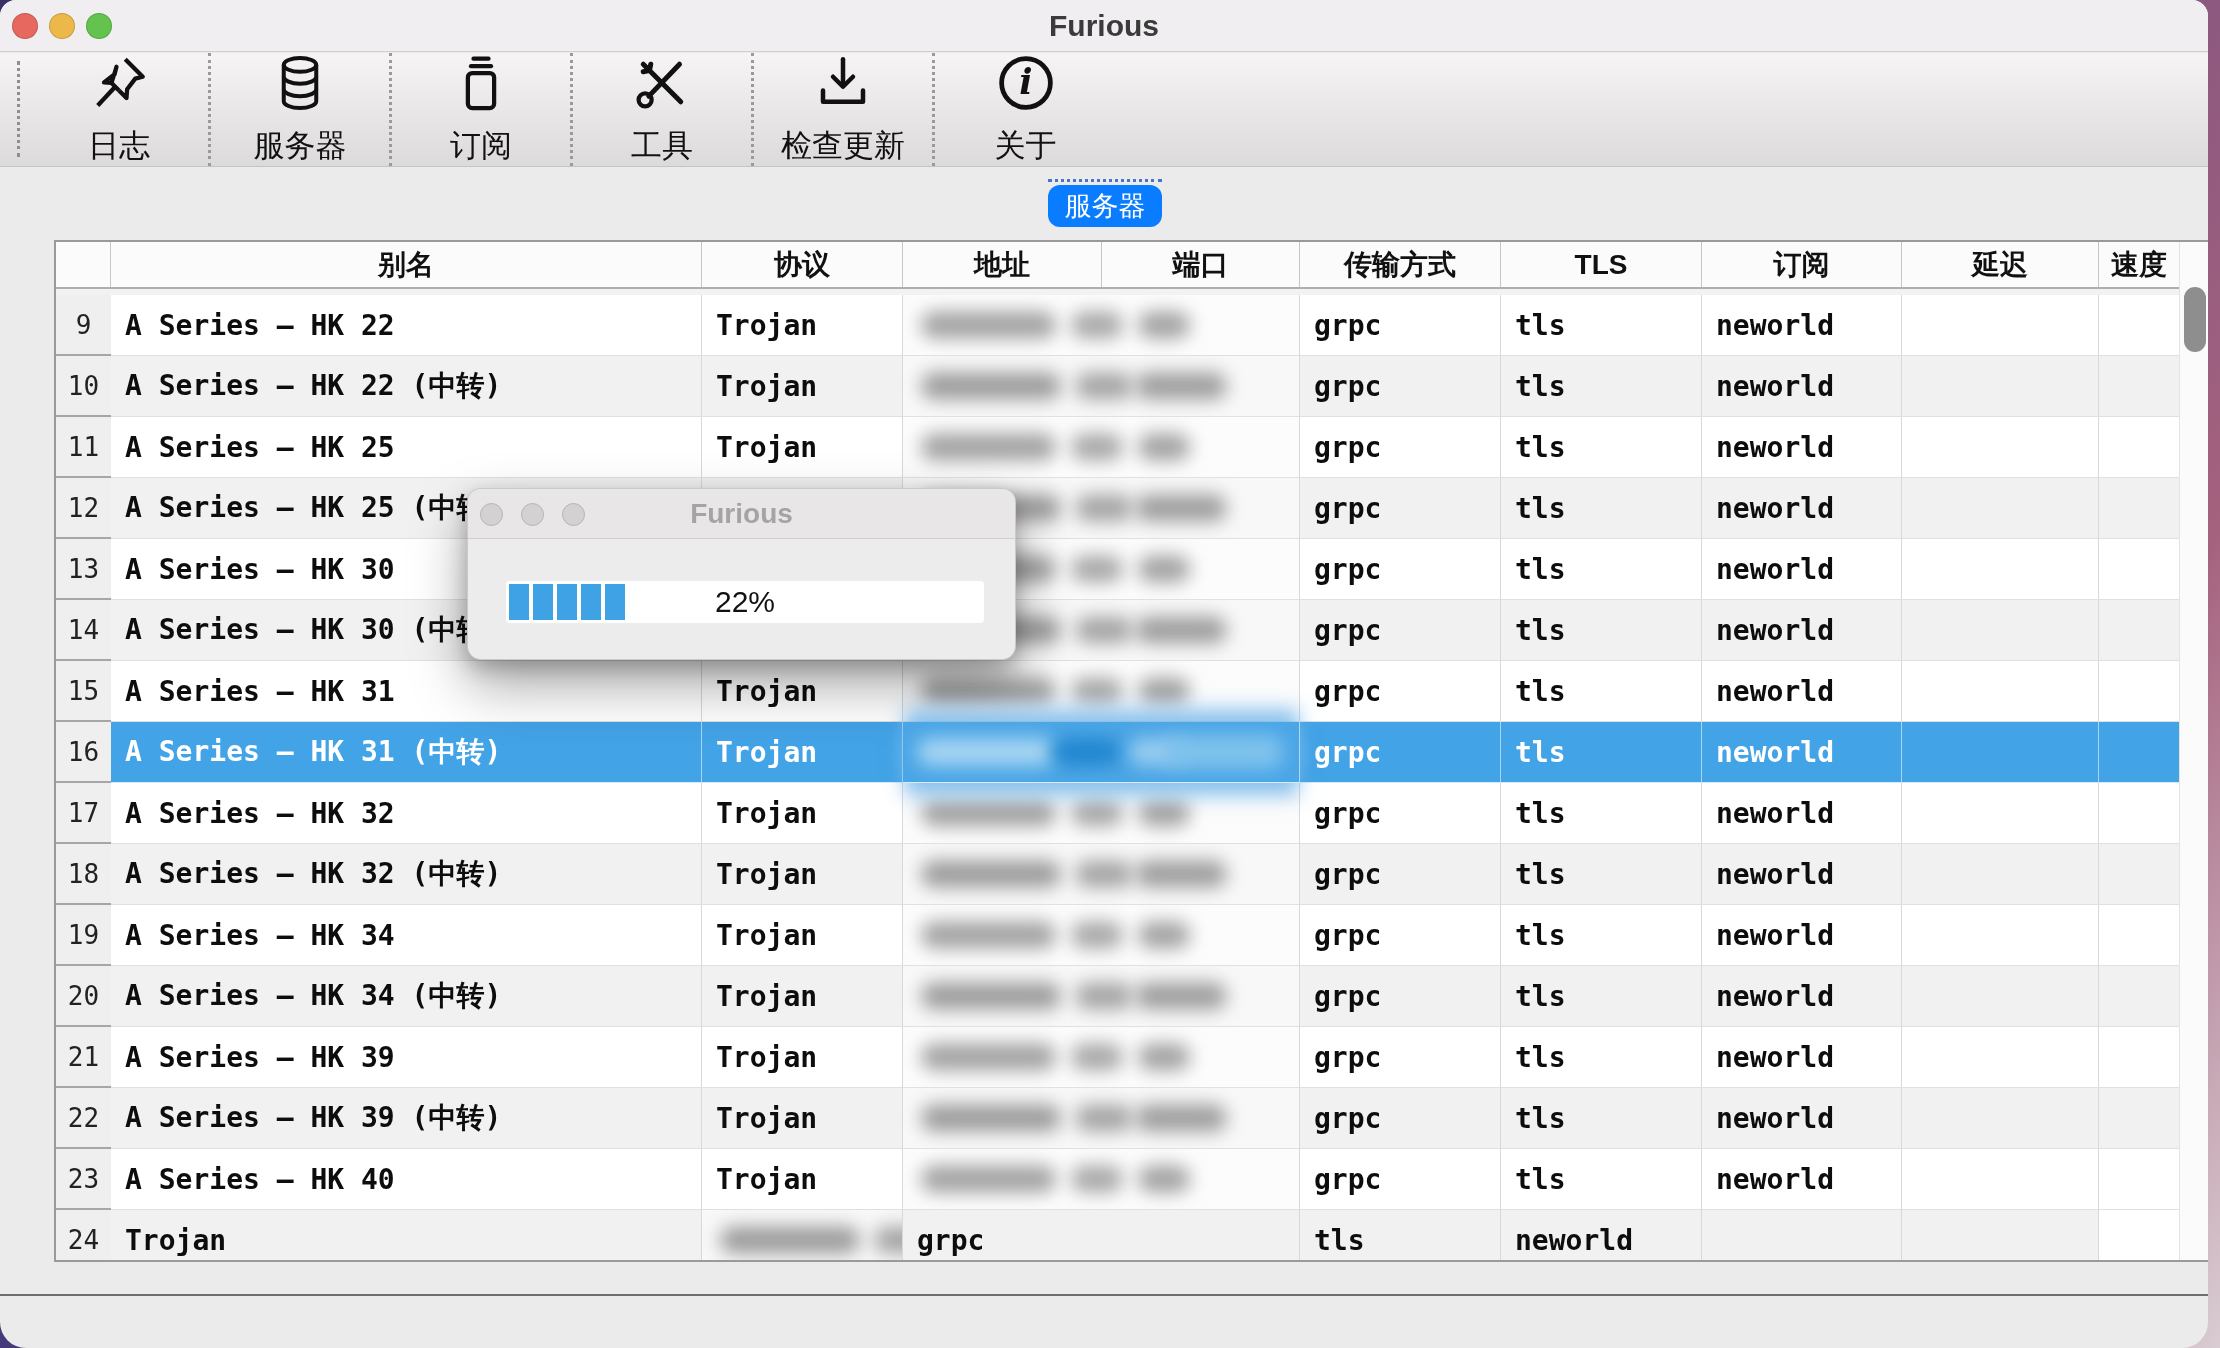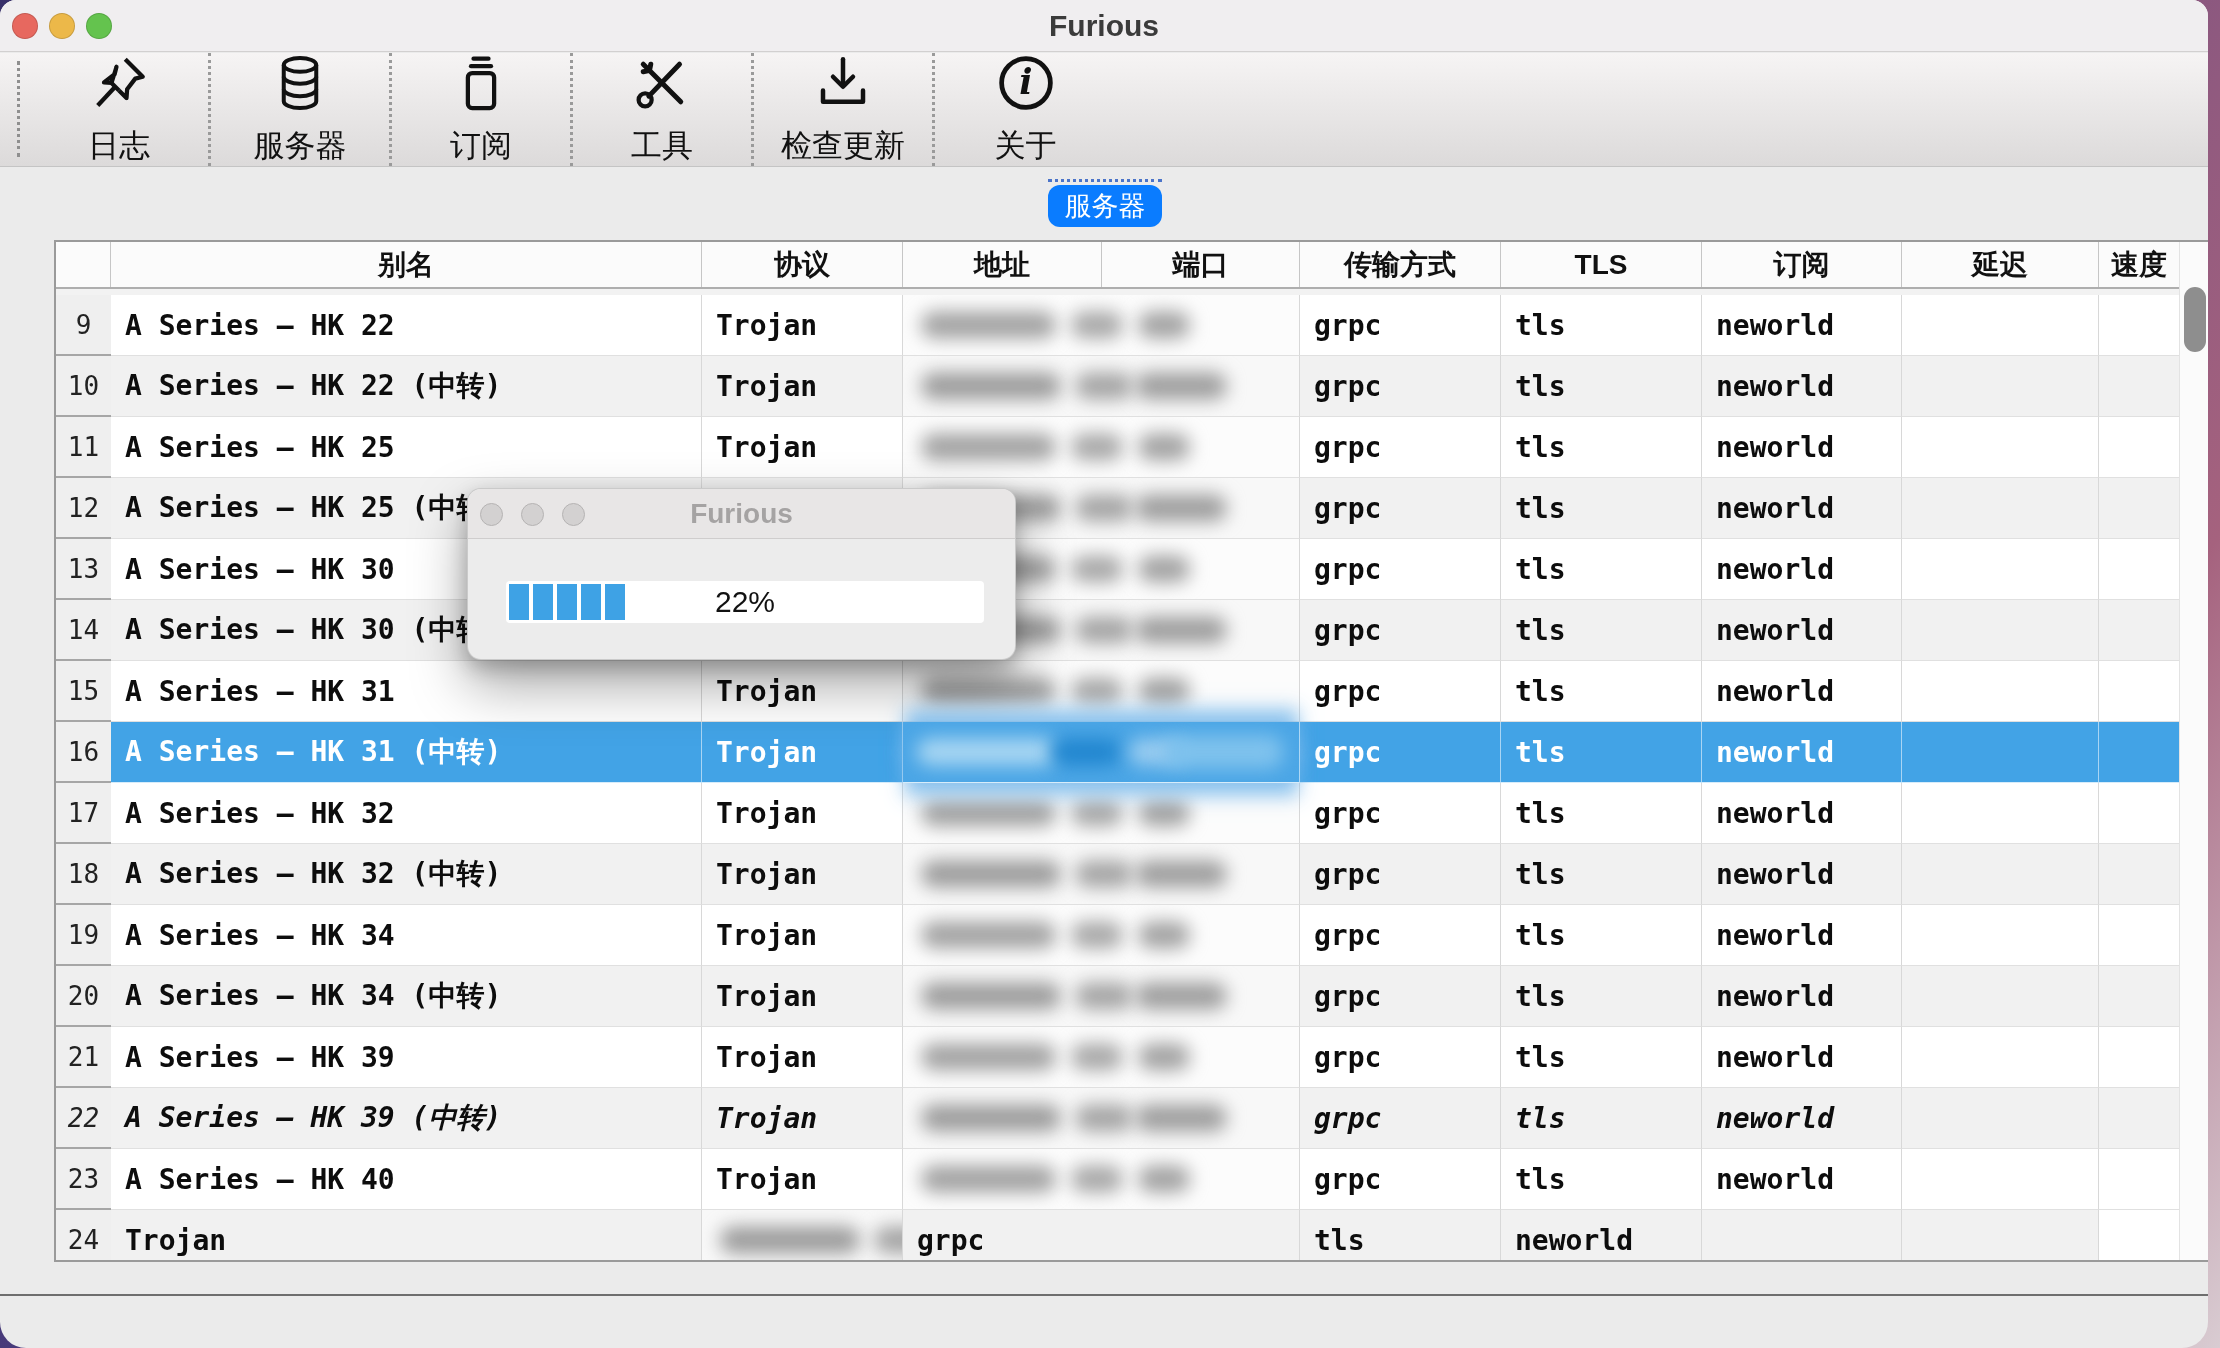--- a/index.html
+++ b/index.html
@@ -356,21 +356,21 @@
             <span class="blob" style="left:18px;width:135px;background:#a2a2a2"></span>
             <span class="blob" style="left:168px;width:52px;background:#a8a8a8"></span>
             <span class="blob" style="left:235px;width:52px;background:#a2a2a2"></span>
           </div>
           <div class="td">grpc</div>
           <div class="td">tls</div>
           <div class="td">neworld</div>
           <div class="td"></div>
           <div class="td"></div>
         </div>
-        <div class="t-row even" style="grid-template-columns: 55px 591px 201px 397px 201px 201px 200px 197px 81px; font-style: italic;">
+        <div class="t-row even" style="grid-template-columns: 55px 591px 201px 397px 201px 201px 200px 197px 81px;">
           <div class="td rownum">22</div>
           <div class="td">A Series – HK 39 (中转)</div>
           <div class="td">Trojan</div>
           <div class="td redacted">
             <span class="blob" style="left:18px;width:140px;background:#9c9c9c"></span>
             <span class="blob" style="left:172px;width:58px;background:#a5a5a5"></span>
             <span class="blob" style="left:232px;width:92px;background:#9e9e9e"></span>
           </div>
           <div class="td">grpc</div>
           <div class="td">tls</div>

